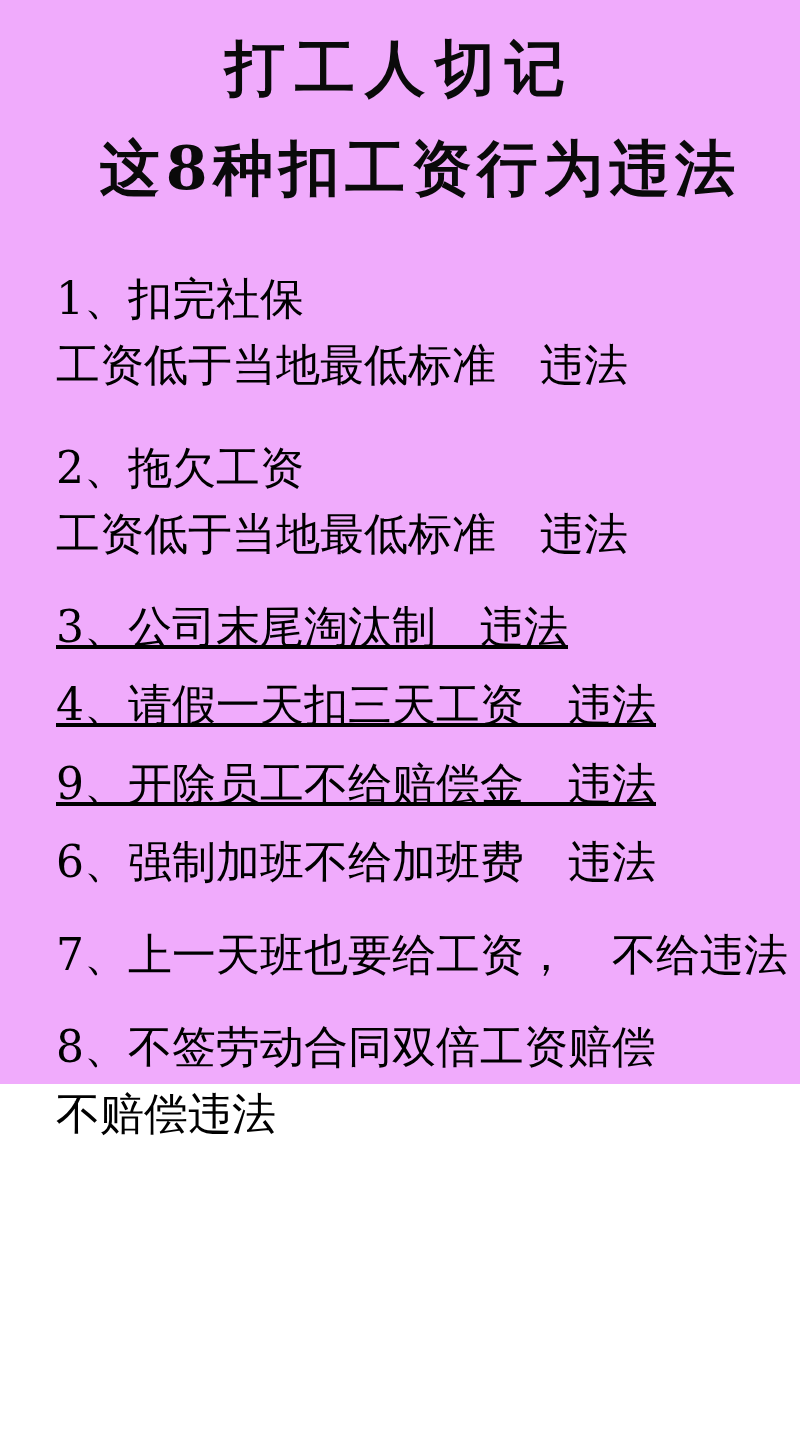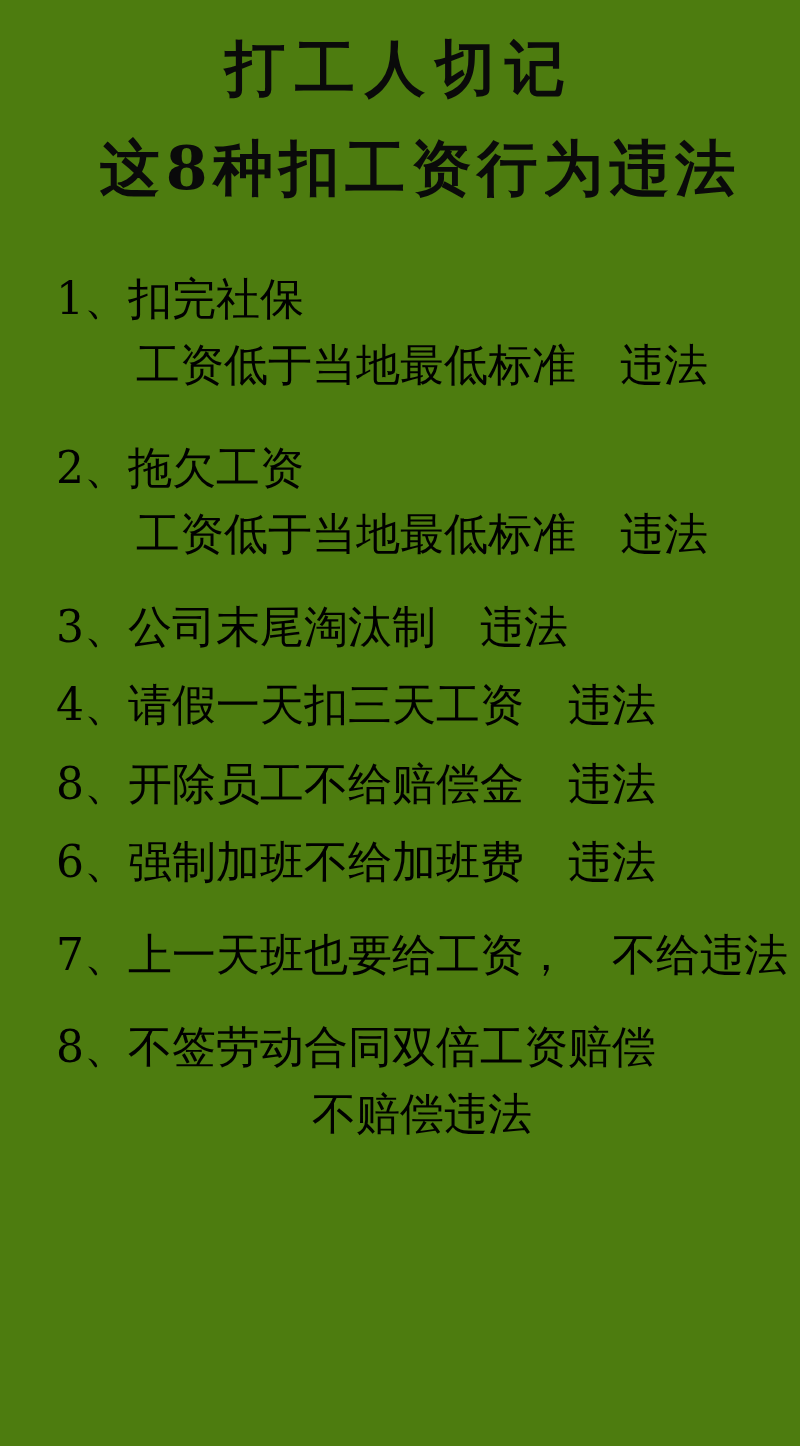--- a/index.html
+++ b/index.html
@@ -10,22 +10,22 @@
     width: 800px;
     height: 1446px;
     background: #ffffff;
     font-family: "DejaVu Sans", sans-serif;
     color: #000000;
     overflow: hidden;
   }
   .poster {
     position: relative;
     width: 800px;
-    height: 1446px;
-    background: #4d7c0f;
+    height: 1084px;
+    background: #f0abfc;
     box-sizing: border-box;
   }
   .headline {
     text-align: center;
     padding-top: 34px;
   }
   .headline .line1 {
     font-family: "DejaVu Serif", serif;
     font-weight: bold;
     font-size: 60px;
@@ -53,30 +53,30 @@
   }
   .item .row {
     font-family: "DejaVu Serif", serif;
     font-size: 44px;
     line-height: 1.42;
     color: #000000;
     white-space: nowrap;
   }
   .item .row.sub {
     margin-top: 4px;
-    text-align: center;
   }
   .item.gap-lg {
     margin-bottom: 40px;
   }
   .item.gap-md {
     margin-bottom: 30px;
   }
   .item.gap-sm {
     margin-bottom: 16px;
+    text-decoration: underline;
   }
   .spacer-bottom {
     height: 120px;
   }
 </style>
 </head>
 <body>
 
 <div class="poster">
 
@@ -99,21 +99,21 @@
 
     <div class="item gap-sm">
       <div class="row">3、公司末尾淘汰制　违法</div>
     </div>
 
     <div class="item gap-sm">
       <div class="row">4、请假一天扣三天工资　违法</div>
     </div>
 
     <div class="item gap-sm">
-      <div class="row">8、开除员工不给赔偿金　违法</div>
+      <div class="row">9、开除员工不给赔偿金　违法</div>
     </div>
 
     <div class="item gap-md">
       <div class="row">6、强制加班不给加班费　违法</div>
     </div>
 
     <div class="item gap-md">
       <div class="row">7、上一天班也要给工资，　不给违法</div>
     </div>
 

